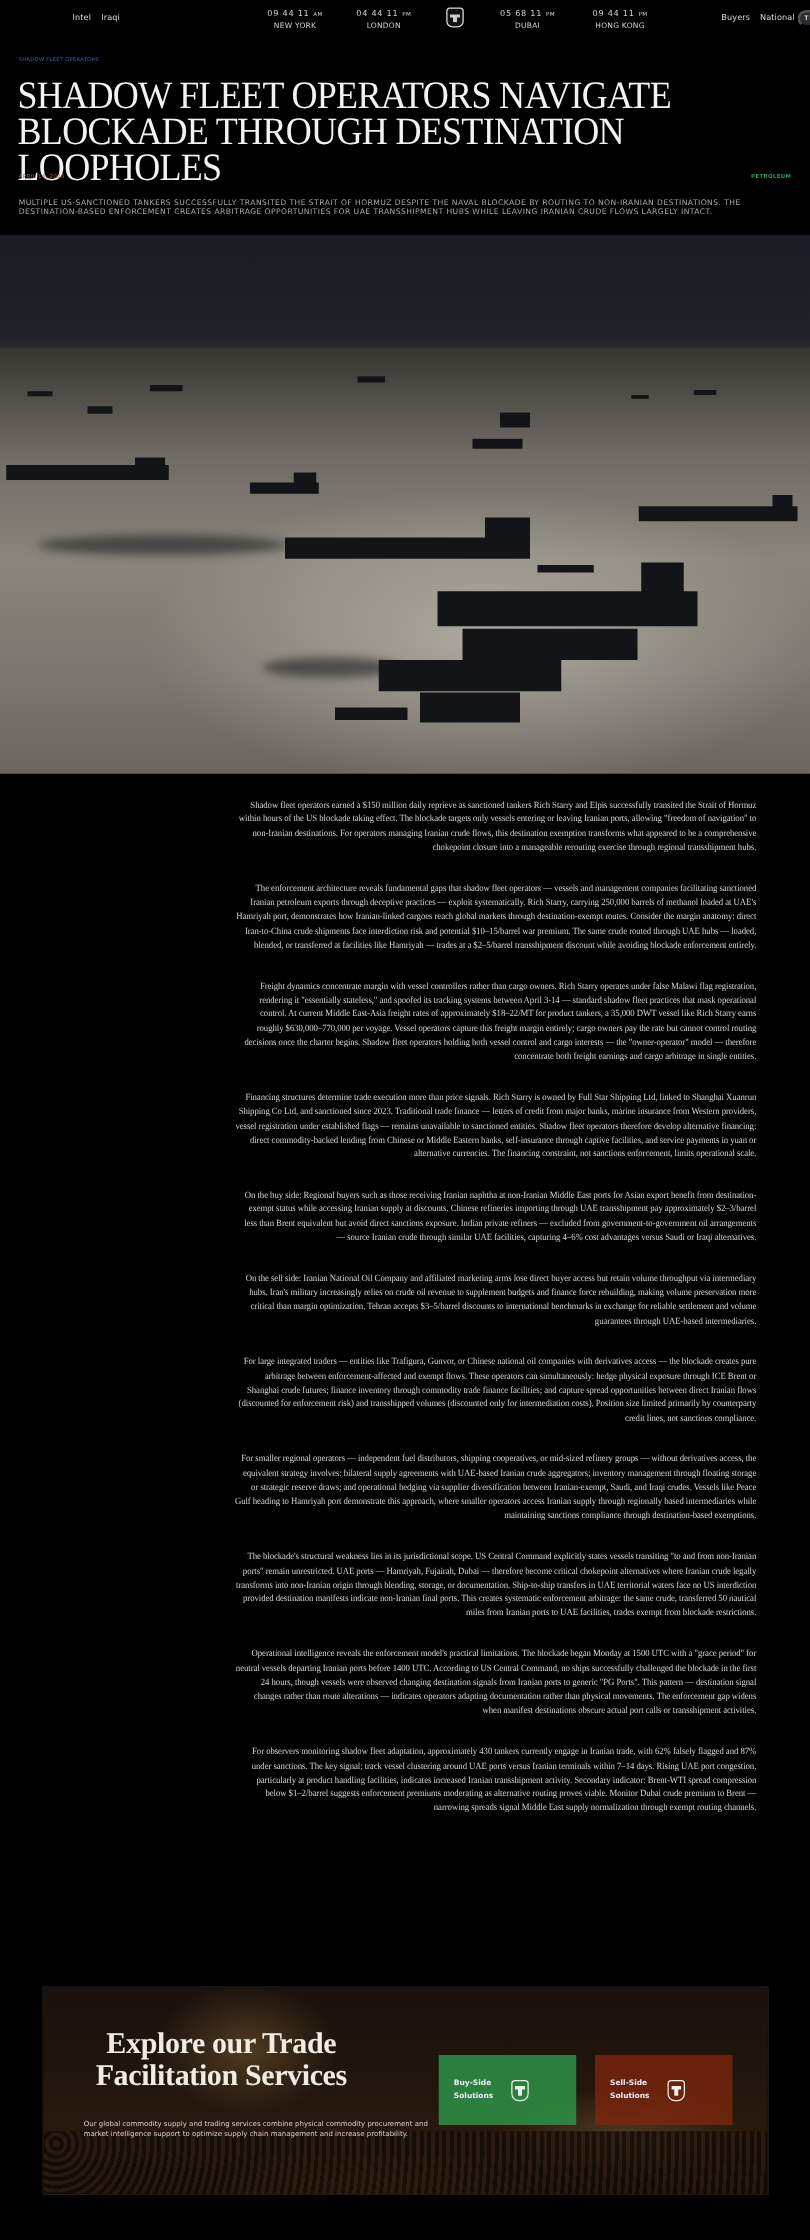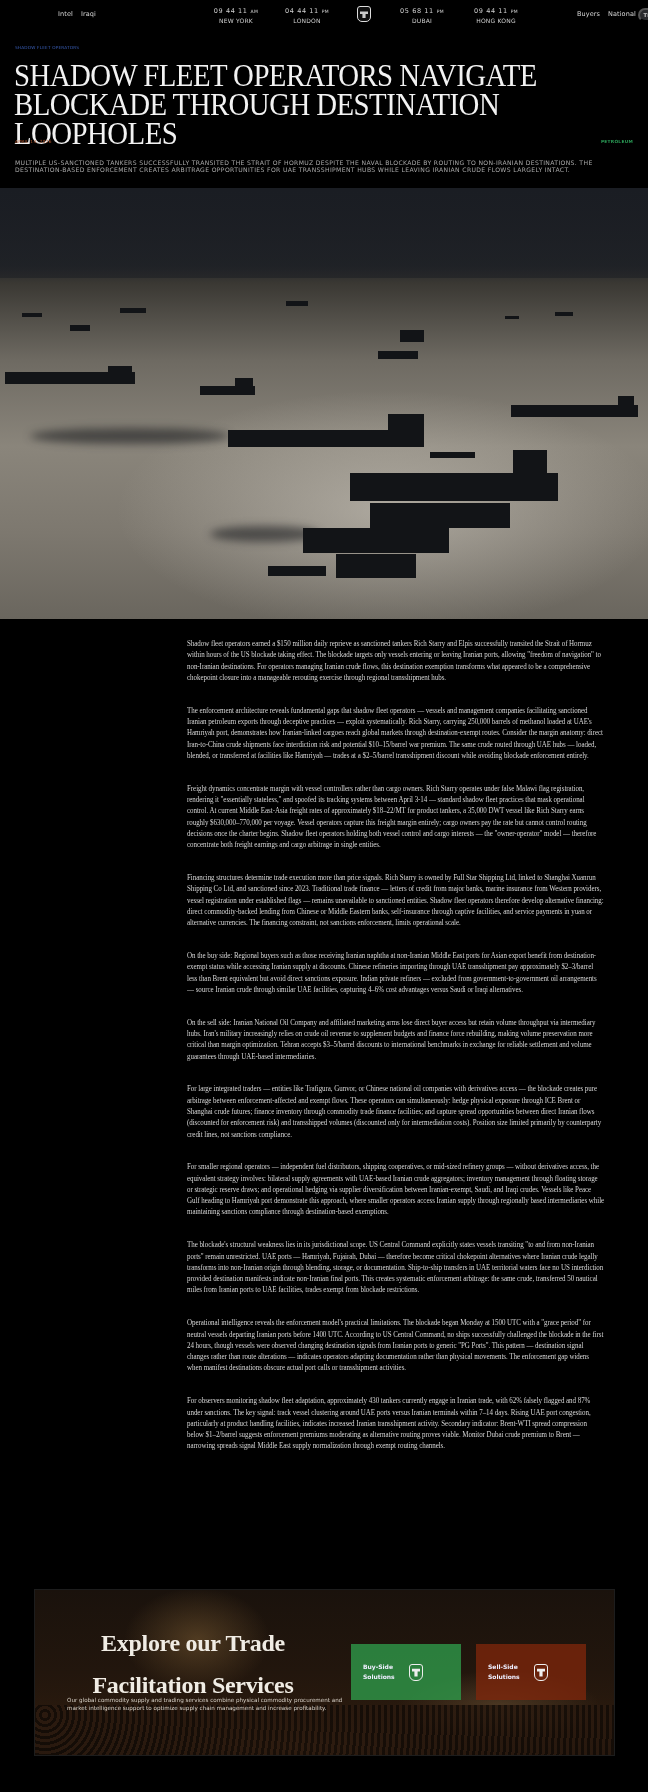--- a/index.html
+++ b/index.html
@@ -28,34 +28,34 @@
   .hero { position: absolute; left: 0; top: 188px; width: 648px; height: 431px; overflow: hidden;
     background:
       radial-gradient(ellipse 60% 40% at 60% 75%, rgba(210,205,195,0.55), rgba(0,0,0,0) 70%),
       linear-gradient(180deg, #1b1e24 0%, #23262b 18%, #3a3833 22%, #6e6a62 40%, #8a857b 60%, #7d786f 80%, #6a665e 100%);
   }
   .hero .haze { position: absolute; left: 0; top: 0; width: 100%; height: 90px; background: linear-gradient(180deg, #1a1d23, rgba(30,32,36,0.6)); }
   .ship { position: absolute; background: #121417; }
   .shadow { position: absolute; background: rgba(20,22,26,0.55); border-radius: 50%; filter: blur(4px); }
 
   
-  .article { position: absolute; left: 187px; top: 638px; width: 418px; }
+  .article { position: absolute; left: 187px; top: 638px; width: 418px; text-align: right; }
   .article p { font-family: "Liberation Serif", serif; font-size: 7.6px; line-height: 11.3px; color: #d6d6d6; margin-bottom: 21.5px; letter-spacing: -0.05px; transform: scaleX(0.92); transform-origin: left top; width: 108.7%; }
 
   
   .cta { position: absolute; left: 34px; top: 1589px; width: 581px; height: 167px; border: 1px solid #1d1d1d; overflow: hidden;
     background:
       radial-gradient(ellipse 18% 45% at 28% 30%, rgba(120,90,50,0.55), rgba(0,0,0,0) 70%),
       radial-gradient(ellipse 30% 25% at 45% 95%, rgba(70,45,25,0.9), rgba(0,0,0,0) 80%),
       radial-gradient(ellipse 25% 30% at 80% 70%, rgba(110,85,55,0.5), rgba(0,0,0,0) 70%),
       linear-gradient(180deg, #1a120c 0%, #22160d 50%, #2a1a0e 78%, #1b120b 100%);
   }
   .cta .beans { position: absolute; left: 0; bottom: 0; width: 100%; height: 50px;
     background: repeating-radial-gradient(circle at 10px 10px, #2b1a0f 0 3px, #120b06 3px 6px); opacity: 0.85; }
-  .cta-title { position: absolute; left: 48px; top: 32px; width: 220px; text-align: center; font-family: "Liberation Serif", serif; font-size: 24px; line-height: 42px; color: #f0ece4; letter-spacing: -0.3px; }
+  .cta-title { position: absolute; left: 32px; top: 32px; width: 220px; text-align: center; font-family: "Liberation Serif", serif; font-size: 24px; line-height: 26px; color: #f0ece4; letter-spacing: -0.3px; }
   .cta-desc { position: absolute; left: 32px; top: 106px; width: 290px; font-family: "DejaVu Sans", sans-serif; font-size: 5.6px; line-height: 8.2px; color: #d8d2c8; }
   .cta-card { position: absolute; top: 54px; width: 110px; height: 56px; display: flex; align-items: center; padding-left: 12px; gap: 12px; }
   .cta-card.buy { left: 316px; background: rgba(46,150,72,0.82); }
   .cta-card.sell { left: 441px; background: rgba(125,38,12,0.78); }
   .cta-card .label { font-family: "DejaVu Sans", sans-serif; font-size: 6px; line-height: 10px; color: #eef; font-weight: bold; width: 34px; }
   .crest { width: 14px; height: 17px; border: 1.2px solid #eee; border-radius: 3px 3px 6px 6px; display: flex; align-items: center; justify-content: center; }
   .crest .glyph { width: 8px; height: 9px; background: #eee; clip-path: polygon(0 15%, 100% 15%, 100% 45%, 70% 45%, 70% 100%, 30% 100%, 30% 45%, 0 45%); }
 </style>
 </head>
 <body>

